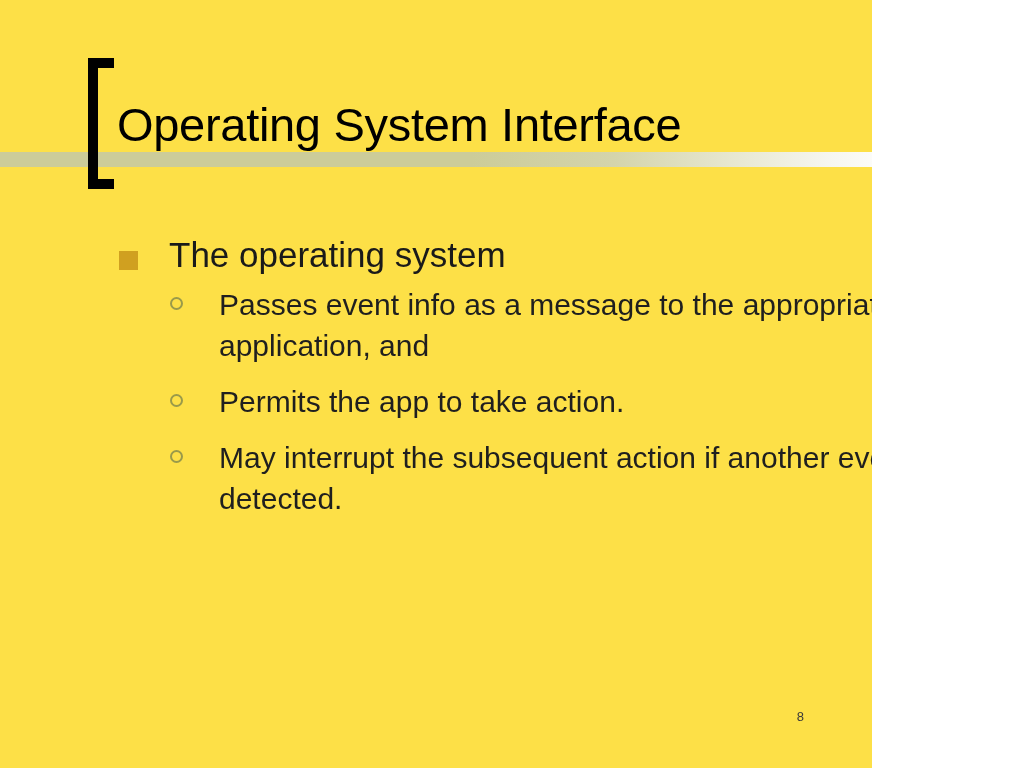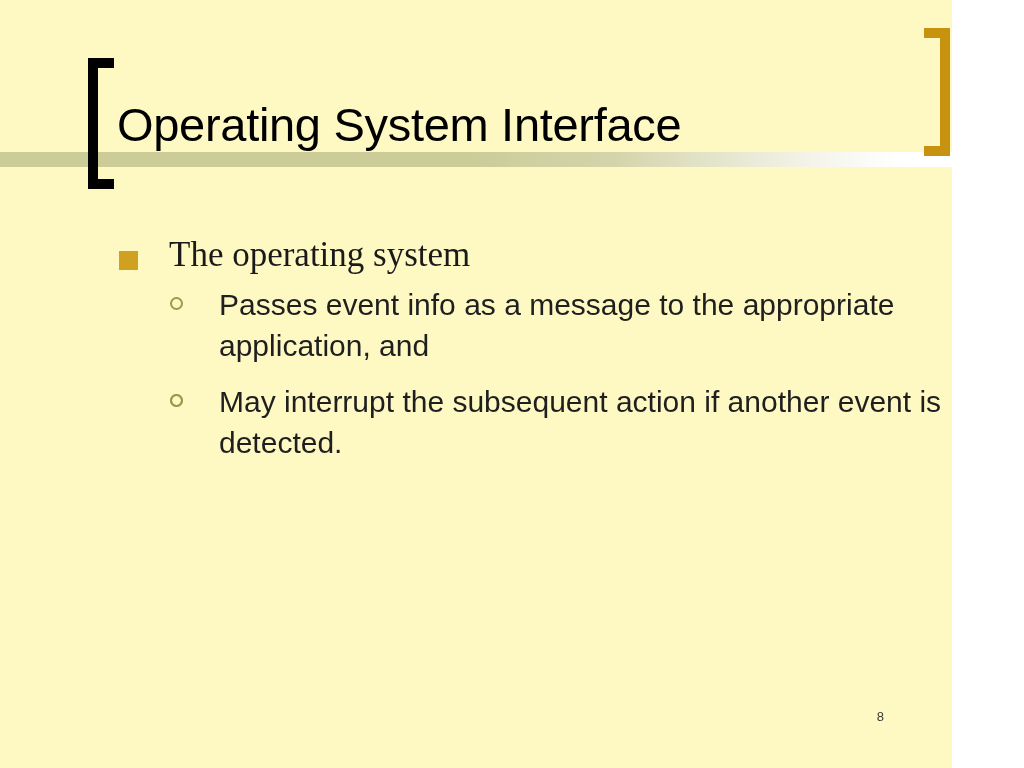--- a/index.html
+++ b/index.html
@@ -6,23 +6,23 @@
   html, body {
     margin: 0;
     padding: 0;
     background: #ffffff;
   }
   body {
     font-family: "Liberation Sans", sans-serif;
   }
   .slide {
     position: relative;
-    width: 952px;
+    width: 872px;
     height: 768px;
-    background: #fef9c3;
+    background: #fde047;
     overflow: hidden;
   }
 
   
   .header-band {
     position: absolute;
     left: 0;
     top: 152px;
     width: 1024px;
     height: 15px;
@@ -122,21 +122,20 @@
     width: 840px;
   }
 
   .bullet-l1 {
     position: relative;
     padding-left: 57px;
     font-size: 35px;
     line-height: 46px;
     color: #1a1a1a;
     margin-bottom: 6px;
-    font-family: Liberation Serif, serif;
   }
   .bullet-l1 .marker-square {
     position: absolute;
     left: 7px;
     top: 19px;
     width: 19px;
     height: 19px;
     background: #d0a020;
   }
 
@@ -205,20 +204,21 @@
 
     <div class="sublist">
 
       <div class="bullet-l2">
         <span class="marker-circle"></span>
         <span>Passes event info as a message to the appropriate application, and</span>
       </div>
 
       <div class="bullet-l2">
         <span class="marker-circle"></span>
+        <span>Permits the app to take action.</span>
       </div>
 
       <div class="bullet-l2">
         <span class="marker-circle"></span>
         <span>May interrupt the subsequent action if another event is detected.</span>
       </div>
 
     </div>
   </div>
 

